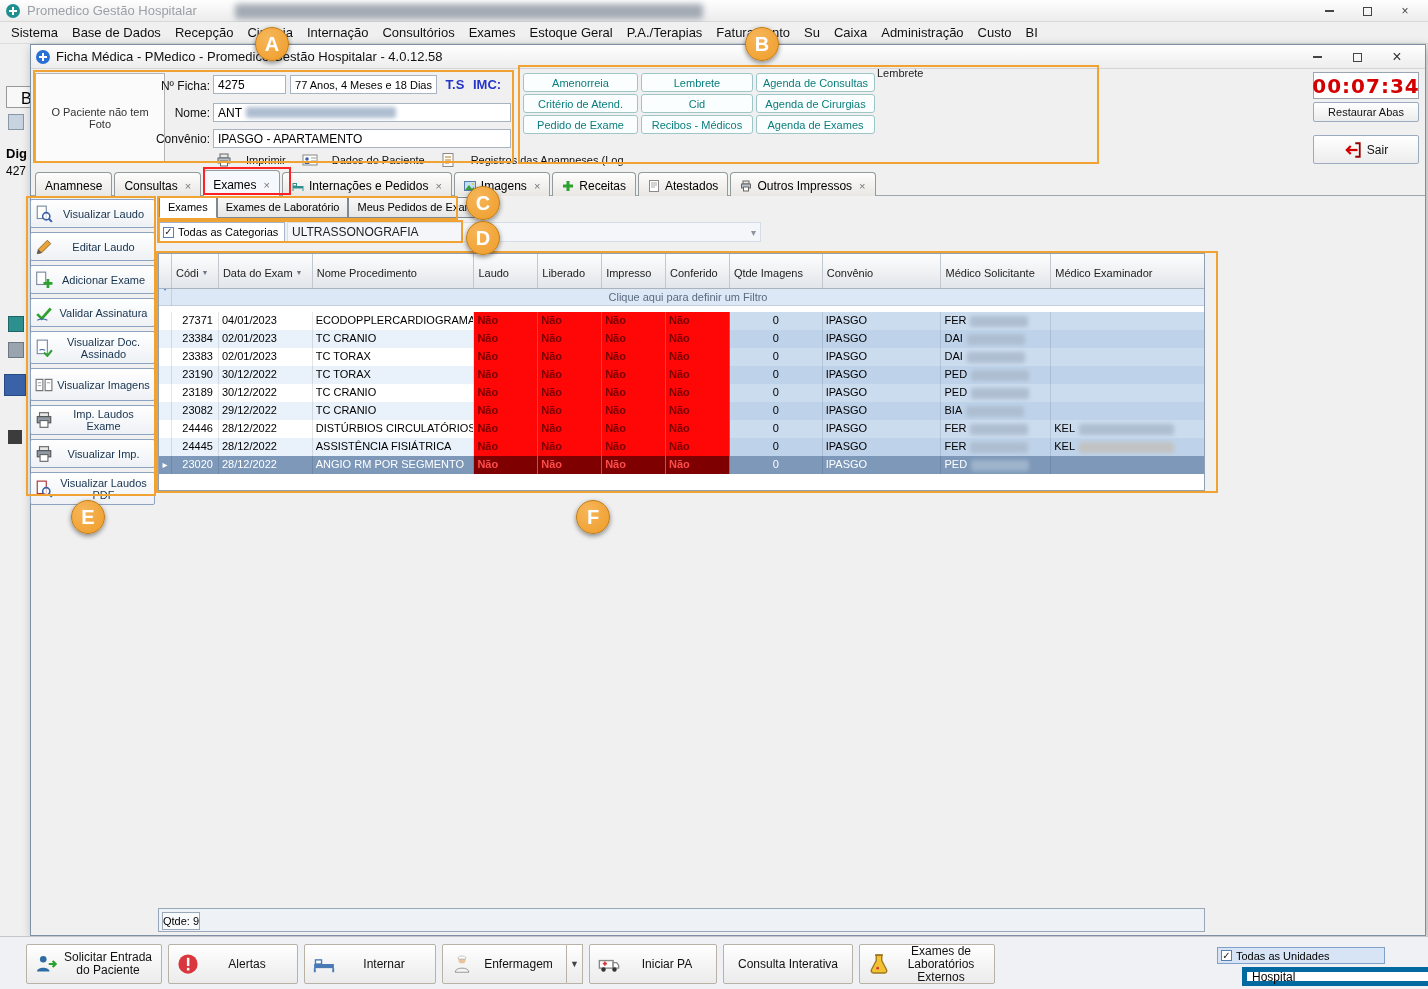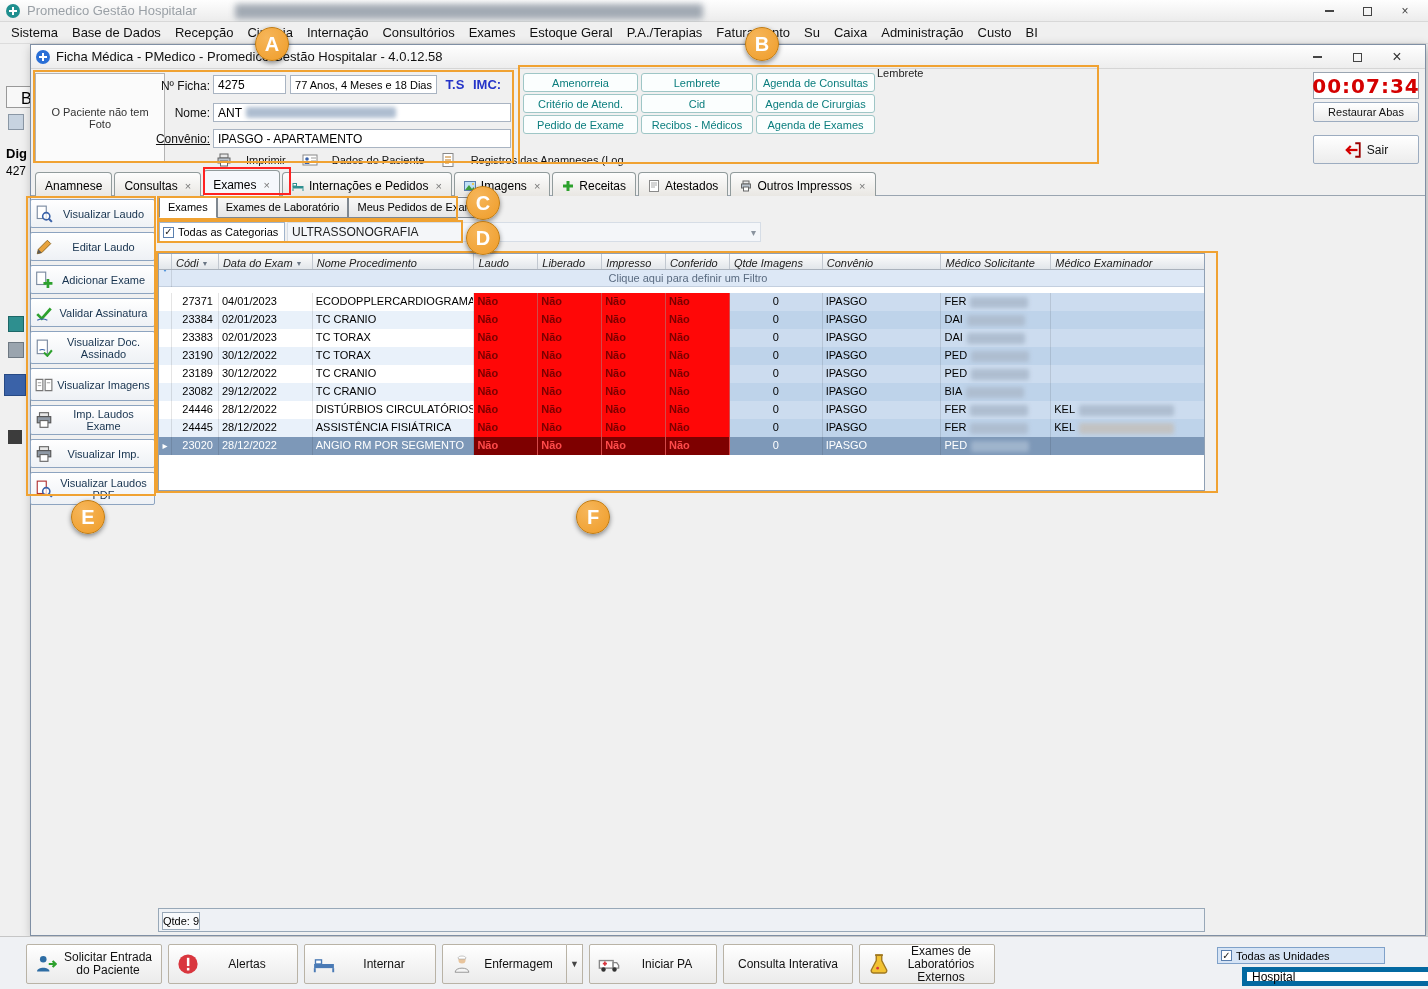--- a/index.html
+++ b/index.html
@@ -38,21 +38,21 @@
   .photo { left:35px; top:73px; width:130px; height:90px; background:#fbfbfb; border:1px solid #b3b3b3; display:flex; align-items:center; justify-content:center; text-align:center; font-size:11px; color:#333; padding:4px; }
   .flabel { font-size:12px; color:#111; }
   .lbl-ficha { left:158px; top:79px; width:52px; text-align:right; }
   .in { background:#fff; border:1px solid #a9b4c2; font-size:12px; padding:1px 4px; display:flex; align-items:center; overflow:hidden; white-space:nowrap; }
   .in-ficha { left:213px; top:75px; width:73px; height:19px; }
   .age { left:290px; top:75px; width:147px; height:19px; justify-content:center; font-size:11px; }
   .ts { left:440px; top:75px; width:30px; height:19px; color:#2433c8; font-weight:bold; font-size:13px; display:flex; align-items:center; justify-content:center; }
   .imc { left:473px; top:75px; width:44px; height:19px; color:#2433c8; font-weight:bold; font-size:13px; display:flex; align-items:center; }
   .lbl-nome { left:170px; top:106px; width:40px; text-align:right; }
   .in-nome { left:213px; top:103px; width:298px; height:19px; }
-  .lbl-conv { left:148px; top:132px; width:62px; text-align:right;text-decoration:underline; }
+  .lbl-conv { left:148px; top:132px; width:62px; text-align:right; }
   .in-conv { left:213px; top:129px; width:298px; height:19px; }
   .links { left:216px; top:152px; height:16px; display:flex; gap:16px; align-items:center; }
   .plink { display:flex; gap:14px; align-items:center; font-size:11px; color:#111; white-space:nowrap; }
   .blur { display:inline-block; height:11px; background:#aebdd0; border-radius:2px; filter:blur(2px); vertical-align:middle; margin-left:4px; }
   .w58{width:58px} .w95{width:95px} .w150{width:150px}
 
   
   .bpanel { left:523px; top:73px; width:352px; display:grid; grid-template-columns:115px 112px 119px; gap:2px 3px; }
   .abtn { height:19px; background:#fbfefe; border:1px solid #9ec6c6; border-radius:3px; color:var(--teal,#0a7d7d); font-size:11px; display:flex; align-items:center; justify-content:center; white-space:nowrap; overflow:hidden; }
   .banner { left:523px; top:140px; width:349px; height:22px; background:#fdfdfd; border:1px solid #bcbcbc; display:flex; align-items:center; justify-content:center; font-family:"Liberation Serif", serif; font-weight:bold; font-size:15px; color:var(--teal,#0a7d7d); }
@@ -82,21 +82,21 @@
 
   
   .sidebar { left:30px; top:199px; width:125px; display:flex; flex-direction:column; gap:4px; }
   .sbtn { min-height:29px; background:linear-gradient(#ffffff,#eef1f5); border:1px solid #8da4c0; border-radius:2px; display:flex; align-items:center; gap:4px; padding:2px 4px; font-size:11px; color:#16324e; }
   .sbtn .lab { flex:1; text-align:center; line-height:12px; }
   .sbtn.tall { min-height:33px; }
 
   
   .grid { left:158px; top:253px; width:1047px; height:238px; background:#fff; border:1px solid #8fa0b4; overflow:hidden; font-size:11px; }
   .gr-header, .gr-filter, .gr-row { display:flex; width:100%; }
-  .gr-header { height:16px; background:linear-gradient(#fdfdfd,#e2e6ea); border-bottom:1px solid #aab2bc;font-style:italic; }
+  .gr-header { height:35px; background:linear-gradient(#fdfdfd,#e2e6ea); border-bottom:1px solid #aab2bc; }
   .hcell { border-right:1px solid #c2c8d0; padding:3px 3px 0 4px; color:#222; white-space:nowrap; overflow:hidden; display:flex; align-items:center; gap:3px; }
   .sort { font-size:7px; color:#6a7684; }
   .gr-filter { height:17px; background:#dde8f6; border-bottom:1px solid #c3cfdf; align-items:center; }
   .filter-text { flex:1; text-align:center; color:#5a6b80; font-size:11px; }
   .funnel { width:0; height:0; border-left:4px solid transparent; border-right:4px solid transparent; border-top:6px solid #4a90d9; margin:0 auto; }
   .gr-spacer { height:6px; background:#fff; }
   .gr-row { height:18px; }
   .cell { border-right:1px solid rgba(0,0,0,.10); padding:2px 3px; white-space:nowrap; overflow:hidden; line-height:13px; background:#fff; }
   .c-sel { width:13px; padding:2px 1px; text-align:center; }
   .c-cod { width:47px; text-align:right; padding-right:5px; }

